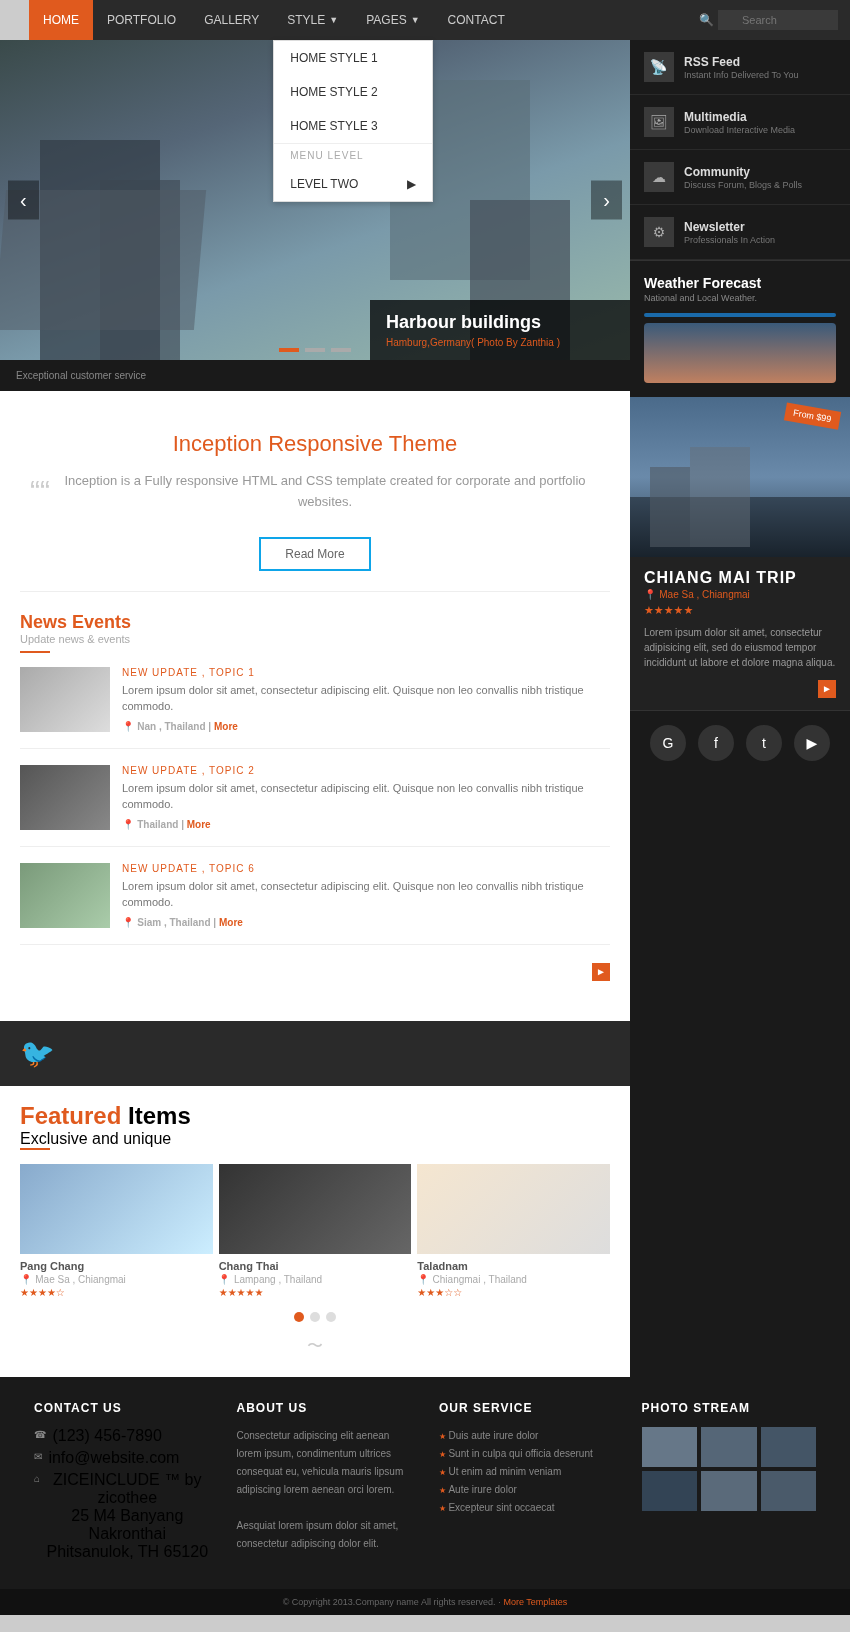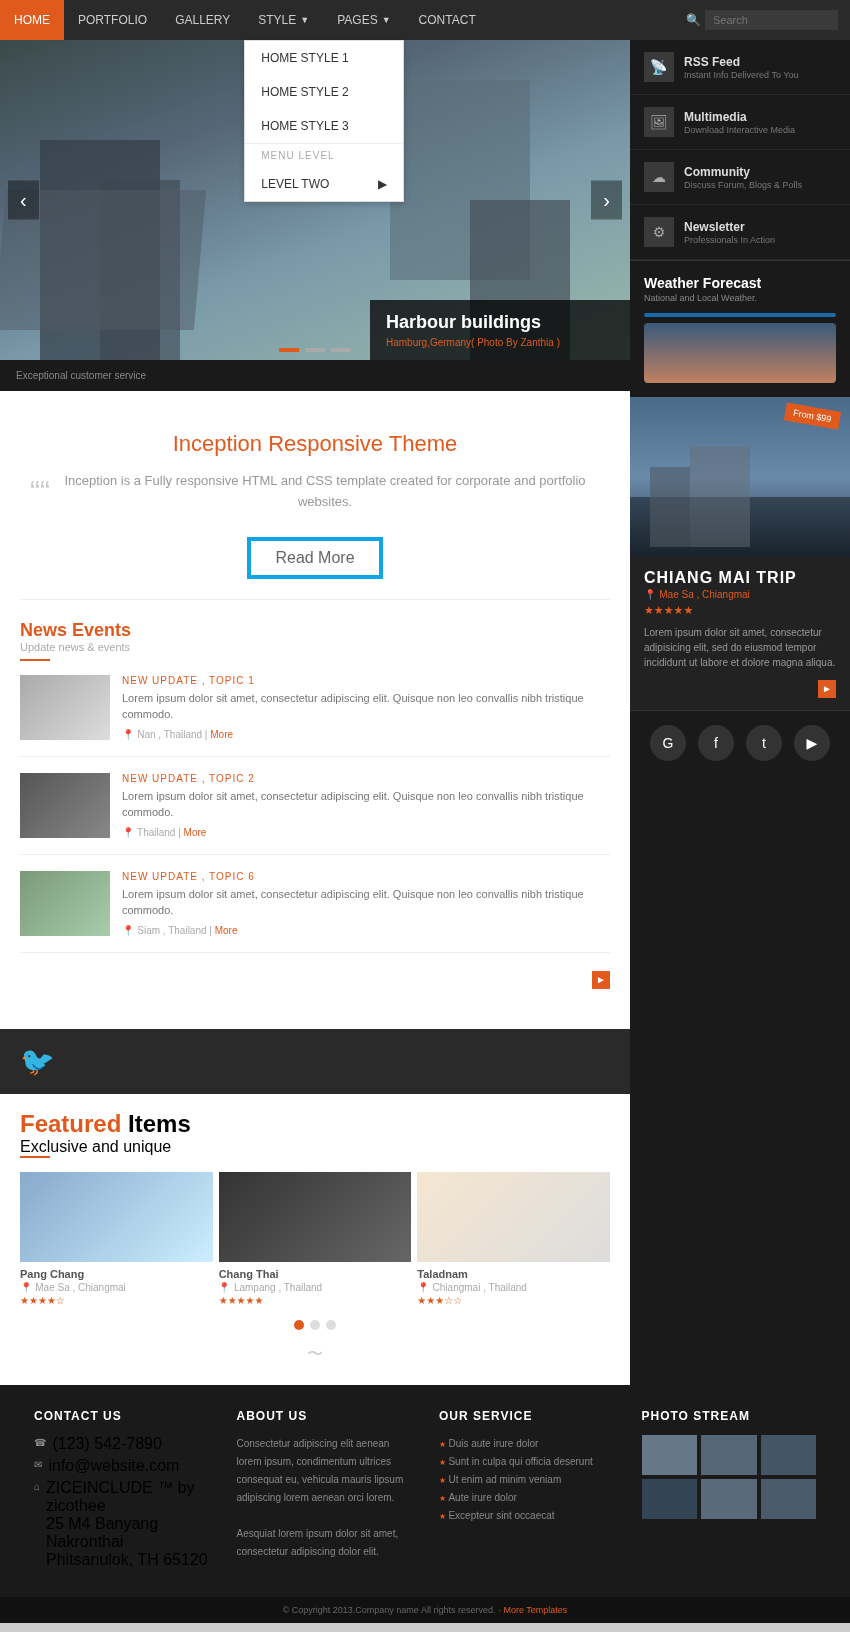--- a/index.html
+++ b/index.html
@@ -1,24 +1,24 @@
 <!DOCTYPE html>
 <html><head>
   <meta charset="utf-8">
   <style>
     * { margin: 0; padding: 0; box-sizing: border-box; }
     body { font-family: Arial, sans-serif; width: 850px; background: #ccc; }
 
     
-    nav { background: #2a2a2a; height: 40px; display: flex; align-items: center; position: relative; }
+    nav { background: #2a2a2a; height: 40px; display: flex; align-items: center; position: relative; margin-left: 29px; }
     nav .nav-items { display: flex; align-items: center; height: 100%; }
     nav .nav-item { color: #ccc; font-size: 12px; padding: 0 14px; height: 100%; display: flex; align-items: center; cursor: pointer; text-transform: uppercase; position: relative; }
     nav .nav-item.active { background: #e05a1e; color: #fff; }
     nav .nav-search { margin-left: auto; display: flex; align-items: center; padding-right: 12px; }
-    nav .nav-search input { background: #3a3a3a; border: none; color: #aaa; padding: 4px 8px; font-size: 11px; width: 133px; }
+    nav .nav-search input { background: #3a3a3a; border: none; color: #aaa; padding: 4px 24px; font-size: 11px; width: 120px; }
 
     
     .dropdown-menu { position: absolute; top: 40px; left: 0; background: #fff; border: 1px solid #ddd; min-width: 160px; z-index: 100; box-shadow: 0 2px 6px rgba(0,0,0,0.2); }
     .dropdown-menu .dd-item { padding: 10px 16px; font-size: 12px; color: #333; cursor: pointer; }
     .dropdown-menu .dd-section { padding: 6px 16px; font-size: 10px; color: #aaa; text-transform: uppercase; letter-spacing: 1px; border-top: 1px solid #eee; }
     .dropdown-menu .dd-item-sub { display: flex; justify-content: space-between; }
 
     
     .hero { position: relative; width: 100%; height: 320px; background: #555; overflow: hidden; }
     .hero-overlay { position: absolute; bottom: 0; right: 0; width: 260px; background: rgba(0,0,0,0.75); padding: 12px 16px; }
@@ -36,37 +36,37 @@
     .customer-service p { color: #888; font-size: 10px; }
     .main-left { flex: 1; background: #fff; padding: 20px; }
     .main-right { width: 220px; background: #1a1a1a; }
 
     
     .inception { text-align: center; padding: 20px 10px; border-bottom: 1px solid #eee; }
     .inception h2 { font-size: 22px; color: #777; font-weight: normal; }
     .inception h2 span { color: #e05a1e; }
     .inception blockquote { font-size: 13px; color: #999; margin: 14px 0; line-height: 1.6; position: relative; padding-left: 20px; }
     .inception blockquote::before { content: '\201C\201C'; font-size: 30px; color: #ccc; position: absolute; left: 0; top: -4px; }
-    .inception .read-more-btn { border: 4px solid #0ea5e9; background: #fff; color: #666; padding: 8px 24px; font-size: 16px; cursor: pointer; margin-top: 10px; }
+    .inception .read-more-btn { border: 2px solid #0ea5e9; background: #fff; color: #666; padding: 8px 24px; font-size: 12px; cursor: pointer; margin-top: 10px; }
 
     
     .news-section { padding: 20px 0; }
     .news-section h2 { font-size: 18px; color: #555; }
     .news-section h2 span { color: #e05a1e; }
     .news-section .subtitle { font-size: 11px; color: #aaa; margin-bottom: 6px; }
     .news-divider { height: 2px; background: #e05a1e; width: 30px; margin-bottom: 14px; }
     .news-item { display: flex; gap: 12px; margin-bottom: 16px; border-bottom: 1px solid #eee; padding-bottom: 16px; }
     .news-thumb { width: 90px; height: 65px; background: #888; flex-shrink: 0; overflow: hidden; }
     .news-thumb.t1 { background: linear-gradient(135deg, #aaa 0%, #ddd 100%); }
     .news-thumb.t2 { background: linear-gradient(135deg, #555 0%, #888 100%); }
     .news-thumb.t3 { background: linear-gradient(135deg, #7a9a7a 0%, #aaccaa 100%); }
     .news-content { flex: 1; }
     .news-tag { font-size: 10px; color: #e05a1e; text-transform: uppercase; letter-spacing: 1px; }
     .news-text { font-size: 11px; color: #777; line-height: 1.5; margin-top: 4px; }
-    .news-meta { font-size: 10px; color: #aaa; margin-top: 6px; }
+    .news-meta { font-size: 10px; color: #aaa; margin-top: 6px; font-weight: bold; }
     .news-meta a { color: #e05a1e; text-decoration: none; }
     .more-link { color: #e05a1e; font-size: 10px; text-decoration: none; }
     .news-pagination { text-align: right; }
     .news-pagination span { display: inline-block; width: 18px; height: 18px; background: #e05a1e; color: #fff; font-size: 10px; text-align: center; line-height: 18px; cursor: pointer; }
 
     
     .twitter-banner { background: #2a2a2a; padding: 16px 20px; display: flex; align-items: center; gap: 12px; }
     .twitter-icon { color: #fff; font-size: 28px; }
     .featured-items { display: flex; gap: 6px; margin-top: 14px; }
     .feat-item { flex: 1; }
@@ -379,29 +379,29 @@
       <div class="social-icon">▶</div>
     </div>
   </div>
 </div>
 
 <footer>
   <div class="footer-col">
     <h4>CONTACT US</h4>
     <div class="contact-item">
       <span class="contact-icon">☎</span>
-      <span>(123) 542-7890</span>
+      <span>(123) 456-7890</span>
     </div>
     <div class="contact-item">
       <span class="contact-icon">✉</span>
       <span>info@website.com</span>
     </div>
     <div class="contact-item">
       <span class="contact-icon">⌂</span>
-      <span style="white-space:pre-line;">ZICEINCLUDE ™ by zicothee
+      <span style="white-space:pre-line;text-align:center;">ZICEINCLUDE ™ by zicothee
 25 M4 Banyang Nakronthai
 Phitsanulok, TH 65120</span>
     </div>
   </div>
   <div class="footer-col">
     <h4>ABOUT US</h4>
     <p style="white-space:pre-line;">Consectetur adipiscing elit aenean lorem ipsum, condimentum ultrices consequat eu, vehicula mauris lipsum adipiscing lorem aenean orci lorem.
 
 Aesquiat lorem ipsum dolor sit amet, consectetur adipiscing dolor elit.</p>
   </div>

